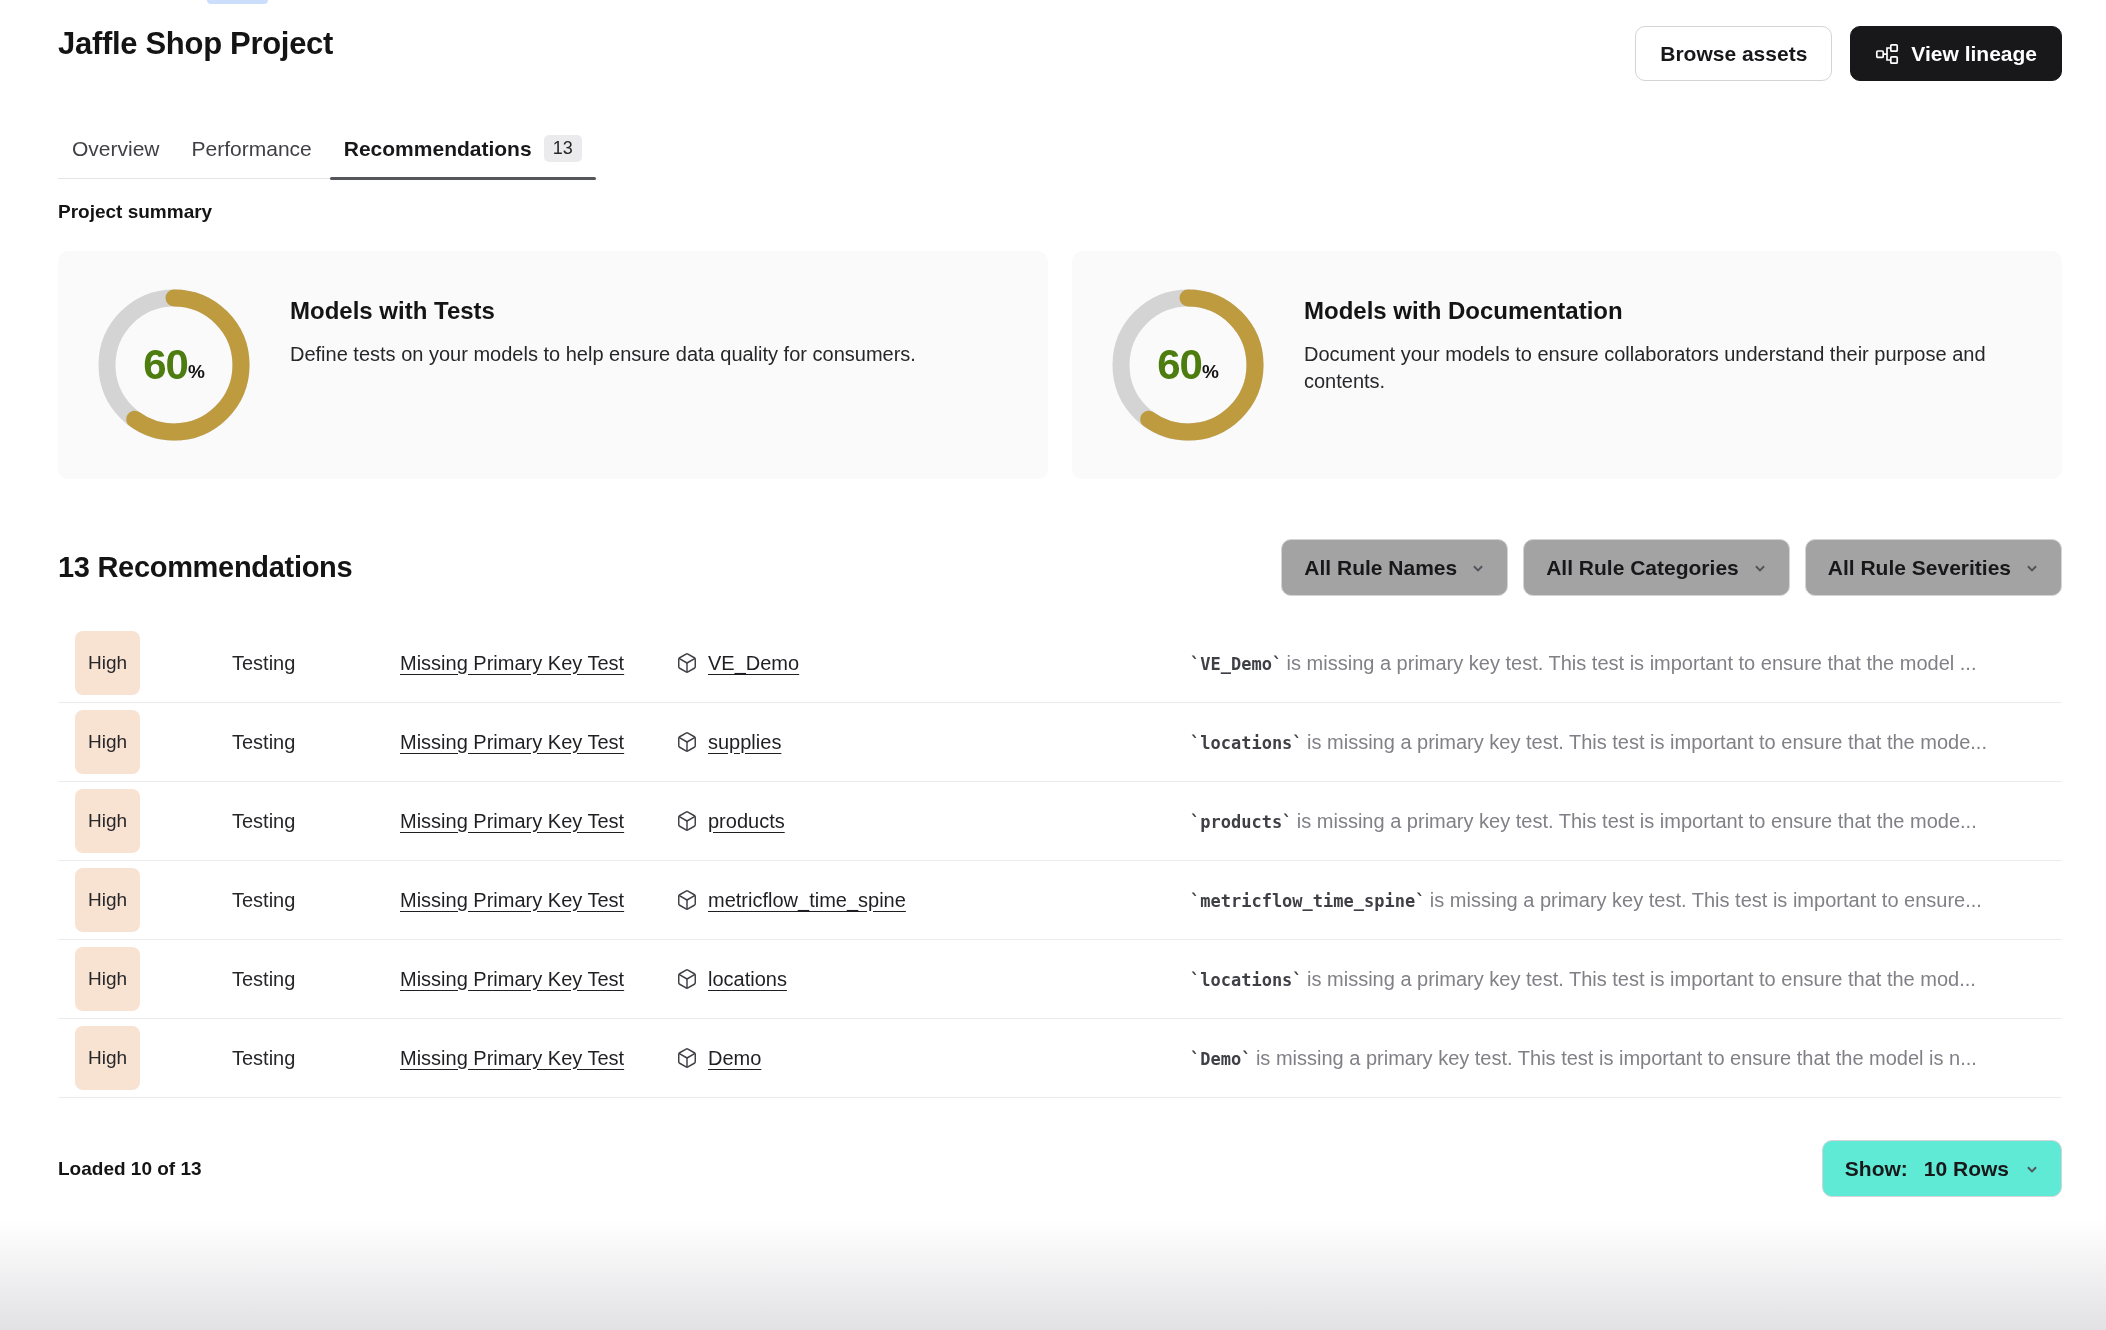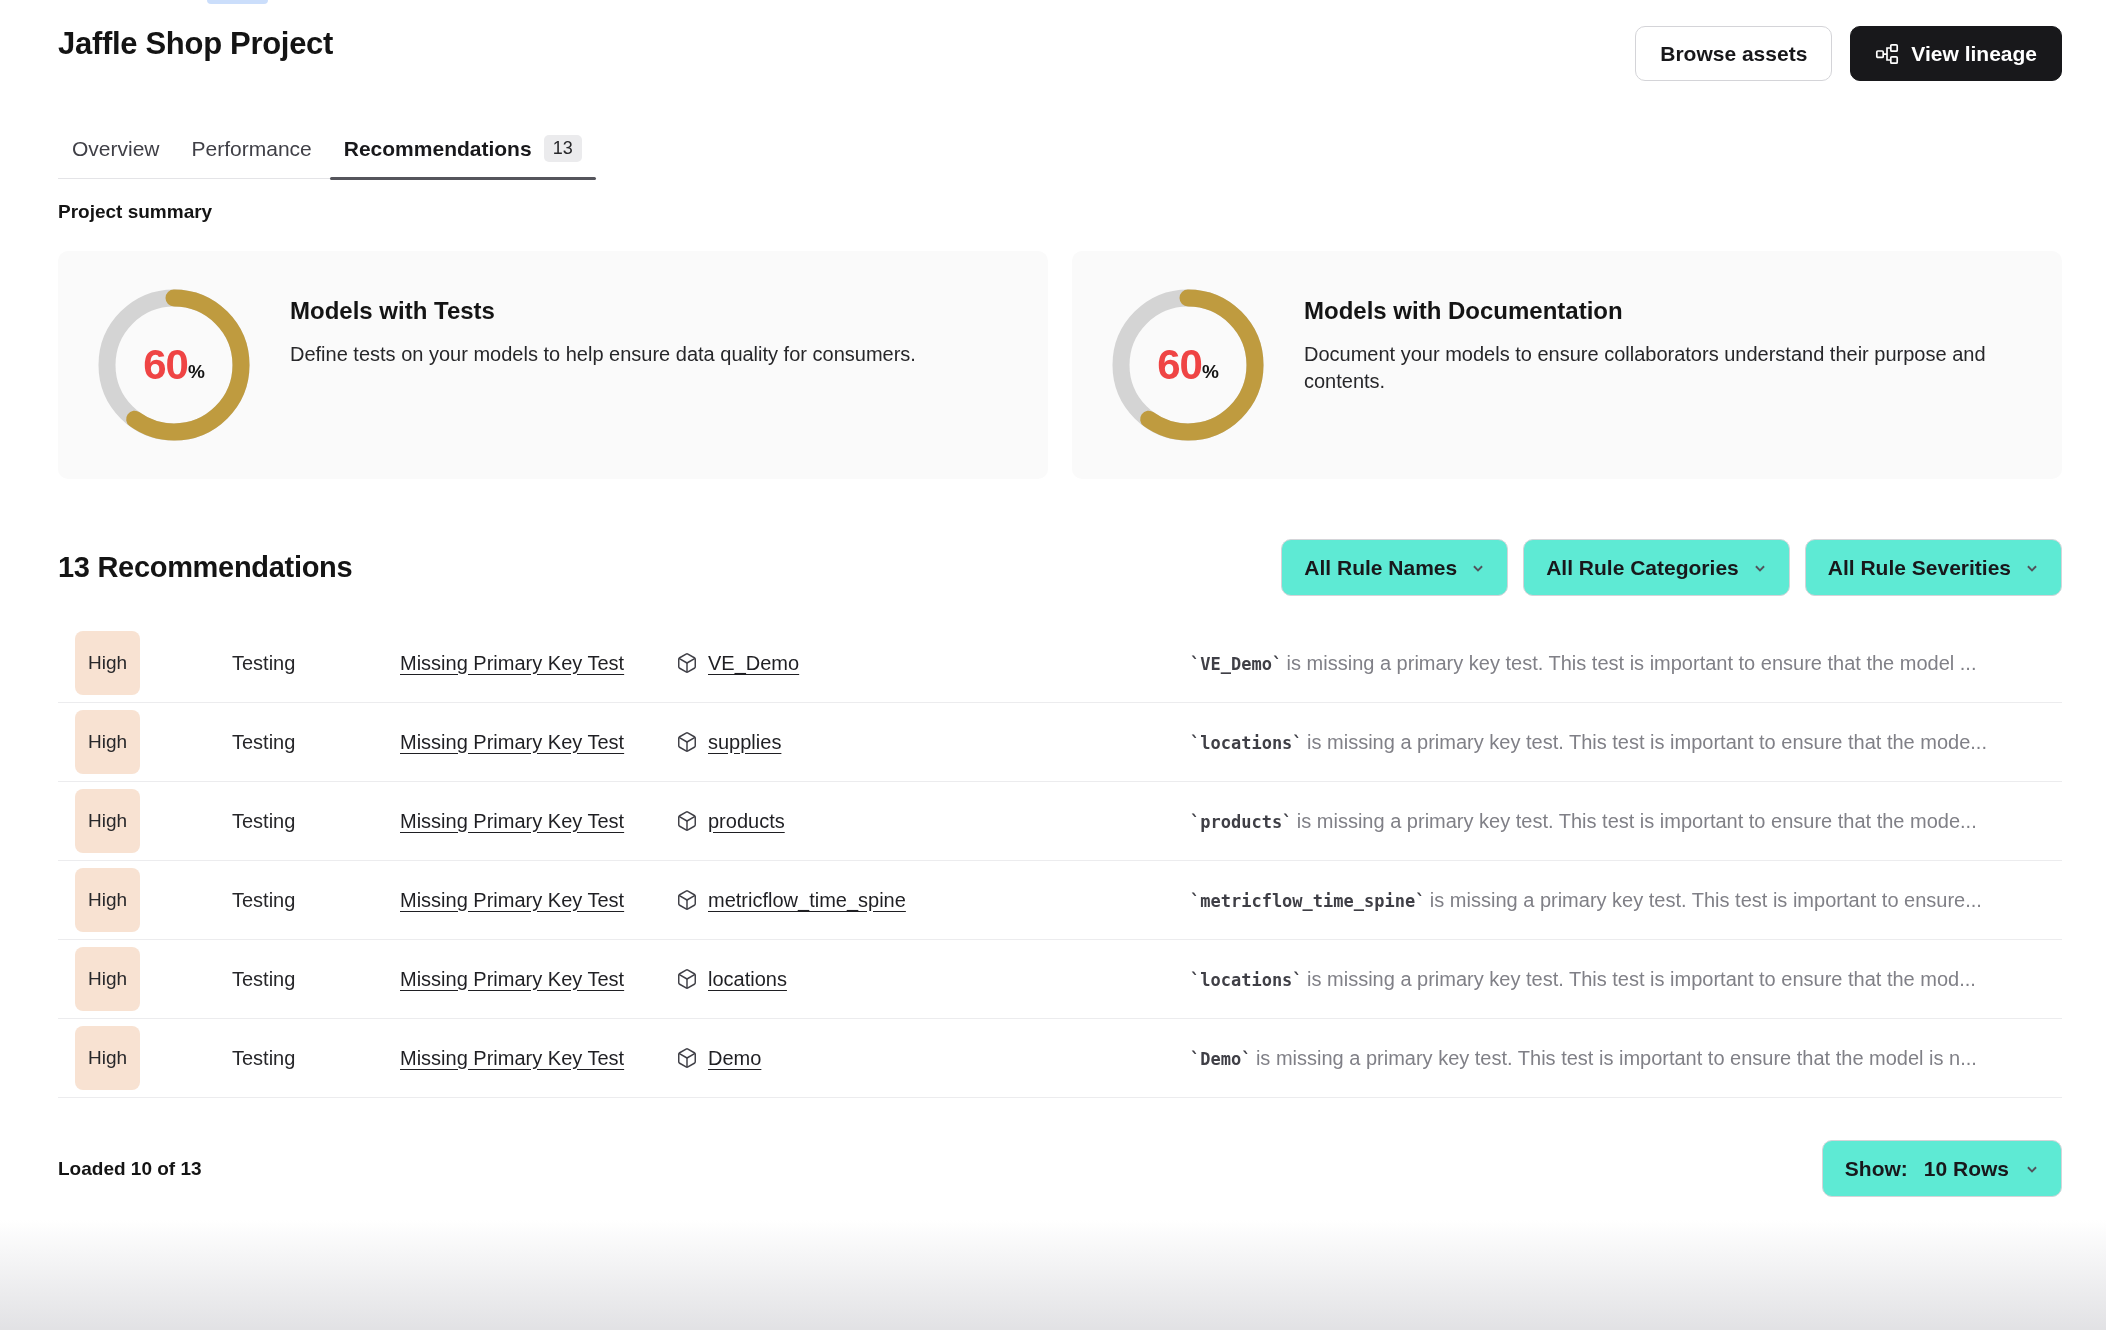--- a/index.html
+++ b/index.html
@@ -42,32 +42,32 @@
   
   .section-label{margin-top:22px;font-size:19px;font-weight:700;color:#141414;}
   .cards{display:flex;gap:24px;margin-top:28px;}
   .card{flex:1;height:228px;background:#FAFAFA;border-radius:10px;display:flex;
     align-items:center;padding:0 40px;gap:40px;}
   .donut-wrap{position:relative;width:152px;height:152px;flex:0 0 152px;}
   .donut{width:152px;height:152px;}
   .donut .track{fill:none;stroke:var(--ring-track);stroke-width:17;}
   .donut .arc{fill:none;stroke:var(--accent-gold);stroke-width:17;stroke-linecap:round;}
   .donut-label{position:absolute;inset:0;display:flex;align-items:center;justify-content:center;}
-  .donut-label .pct{font-size:42px;font-weight:700;color:#ef4444;letter-spacing:-1px;}
+  .donut-label .pct{font-size:42px;font-weight:700;color:#4d7c0f;letter-spacing:-1px;}
   .donut-label .unit{font-size:19px;font-weight:700;color:#141414;margin-top:14px;}
   .card-text{align-self:flex-start;margin-top:46px;max-width:760px;}
   .card-title{font-size:24px;font-weight:700;color:#141414;}
   .card-desc{margin-top:16px;font-size:20px;line-height:1.35;color:#27272A;}
 
   
   .rec-bar{display:flex;justify-content:space-between;align-items:center;margin-top:60px;}
   .rec-heading{font-size:29px;font-weight:700;color:#141414;letter-spacing:-0.3px;}
   .filters{display:flex;gap:15px;}
   .filter-btn{display:inline-flex;align-items:center;gap:14px;height:57px;padding:0 22px;
-    background:#5eead4;border:1px solid #D4D4D8;border-radius:10px;font-size:21px;
+    background:#a3a3a3;border:1px solid #D4D4D8;border-radius:10px;font-size:21px;
     font-weight:600;color:#18181B;cursor:pointer;white-space:nowrap;}
   .chev{width:14px;height:14px;flex:0 0 14px;}
 
   
   .table{margin-top:28px;}
   .trow,.thead{display:grid;grid-template-columns:157px 168px 276px 514px 1fr;align-items:center;}
   .thead{height:41px;background:#FAFAFA;border-bottom:1px solid var(--border-light);}
   .thead .cell{font-size:19px;color:var(--text-gray);}
   .trow{height:79px;border-bottom:1px solid #ECECEE;}
   .cell{padding-left:17px;overflow:hidden;white-space:nowrap;}

